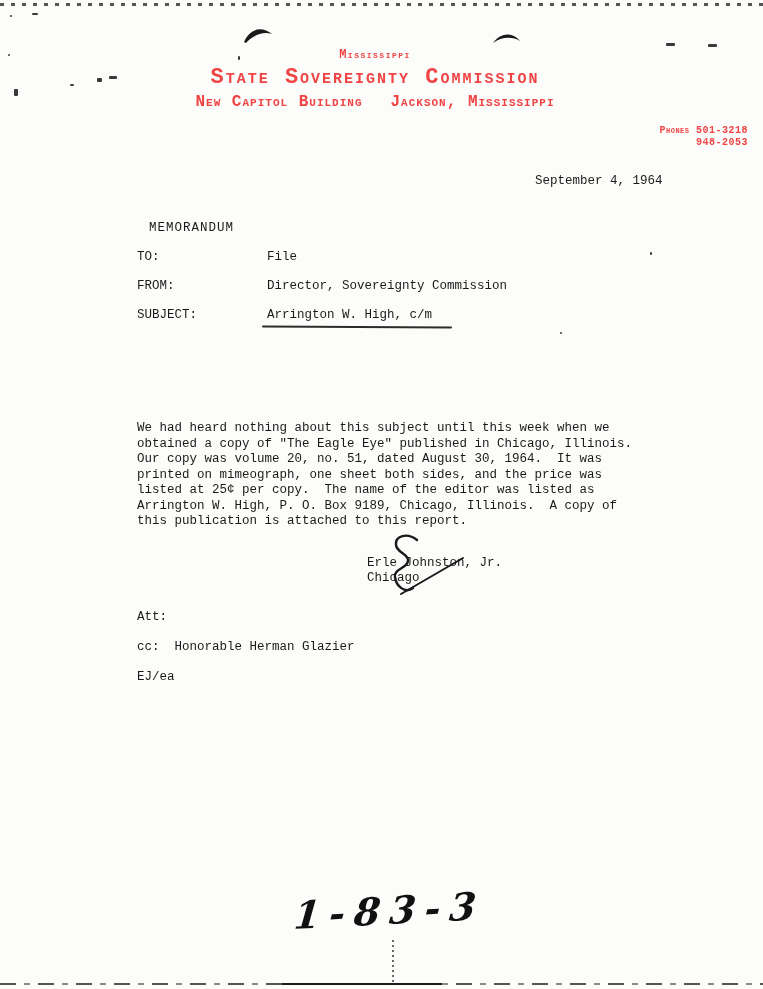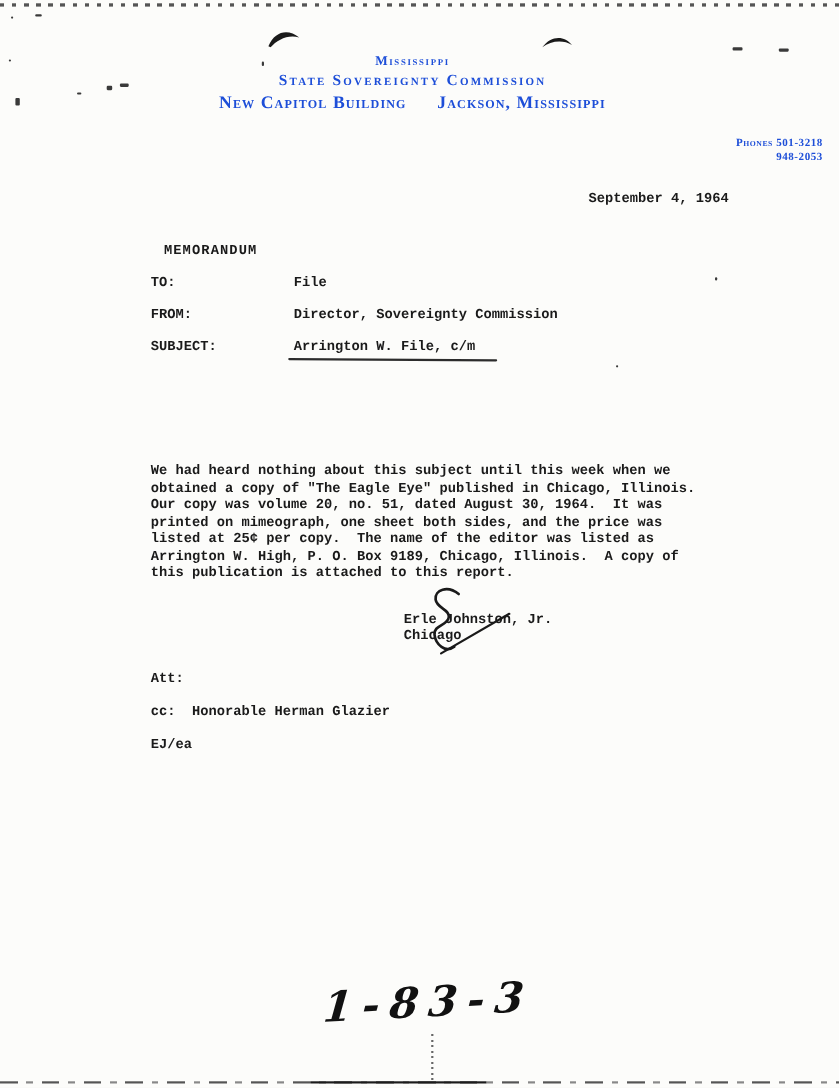--- a/index.html
+++ b/index.html
@@ -7,31 +7,31 @@
   .page {
     position:relative; width:763px; height:989px;
     background:#fcfcfa; overflow:hidden;
     font-family:"Liberation Mono", monospace;
     color:#161616;
   }
   
   .typed {
     position:absolute;
     font-family:"Liberation Mono", monospace;
-    font-size:12.5px; font-weight:700; line-height:15.5px;
+    font-size:12.5px; font-weight:400; line-height:15.5px;
     white-space:pre; color:#1a1a1a;
   }
   
   .printed {
-    font-family:Liberation Serif, serif;
-    font-variant:small-caps; font-weight:700; color:#1d4ed8;
+    font-family:Liberation Mono, monospace;
+    font-variant:small-caps; font-weight:700; color:#ef4444;
   }
   .letterhead { position:absolute; left:150px; top:48px; width:450px; text-align:center; }
   .lh-state { font-size:12px; letter-spacing:1.5px; }
-  .lh-commission { font-size:14px; letter-spacing:2px; margin-top:3px; }
+  .lh-commission { font-size:22px; letter-spacing:2px; margin-top:3px; }
   .lh-address { font-size:16px; letter-spacing:1px; margin-top:3px; }
   .lh-address .gap { display:inline-block; width:28px; }
   .lh-chairman { font-size:11px; letter-spacing:1px; margin-top:3px; }
   .phones { position:absolute; right:15px; top:125px; text-align:right; font-size:10px; letter-spacing:0.5px; line-height:12px; }
   .memo-row { position:absolute; left:137px; width:560px; }
   .memo-label { position:absolute; left:0; top:0; }
   .memo-value { position:absolute; left:130px; top:0; }
   .subject-underline {
     position:absolute; left:262px; top:326px; width:190px; height:2px;
     background:#2c2c2c; transform:rotate(0.35deg); border-radius:1px;
@@ -104,21 +104,21 @@
   <div class="memo-row" style="top:250px;">
     <span class="typed memo-label">TO:</span>
     <span class="typed memo-value">File</span>
   </div>
   <div class="memo-row" style="top:279px;">
     <span class="typed memo-label">FROM:</span>
     <span class="typed memo-value">Director, Sovereignty Commission</span>
   </div>
   <div class="memo-row" style="top:308px;">
     <span class="typed memo-label">SUBJECT:</span>
-    <span class="typed memo-value">Arrington W. File, c/m</span>
+    <span class="typed memo-value">Arrington W. High, c/m</span>
   </div>
   <div class="subject-underline"></div>
 
   <div class="typed" style="left:137px;top:421px;">We had heard nothing about this subject until this week when we
 obtained a copy of "The Eagle Eye" published in Chicago, Illinois.
 Our copy was volume 20, no. 51, dated August 30, 1964.  It was
 printed on mimeograph, one sheet both sides, and the price was
 listed at 25¢ per copy.  The name of the editor was listed as
 Arrington W. High, P. O. Box 9189, Chicago, Illinois.  A copy of
 this publication is attached to this report.</div>

